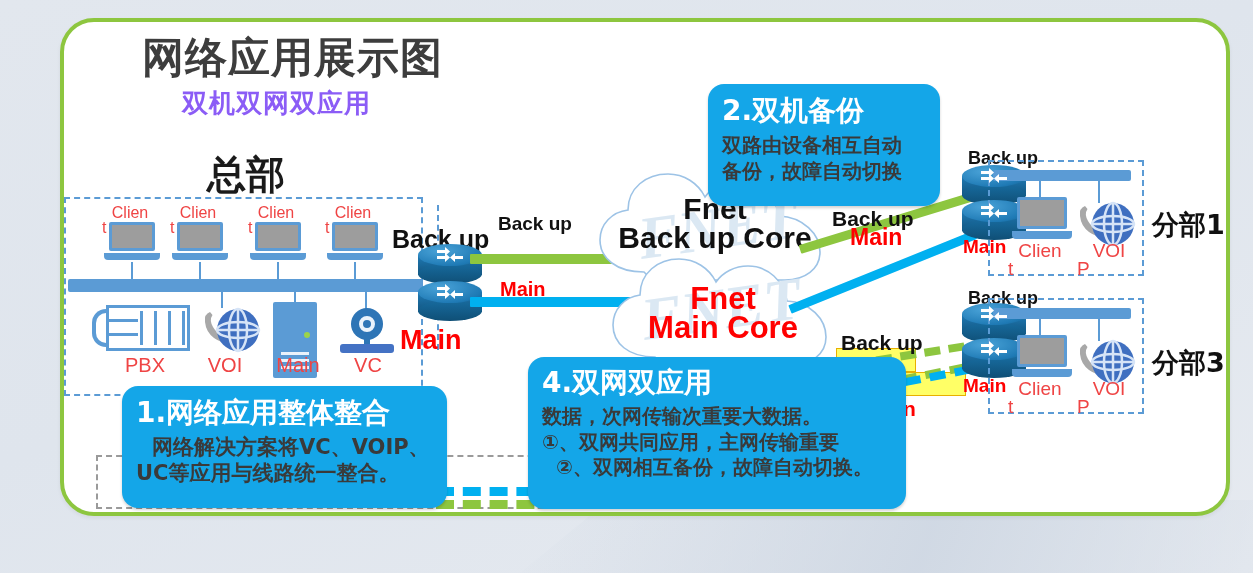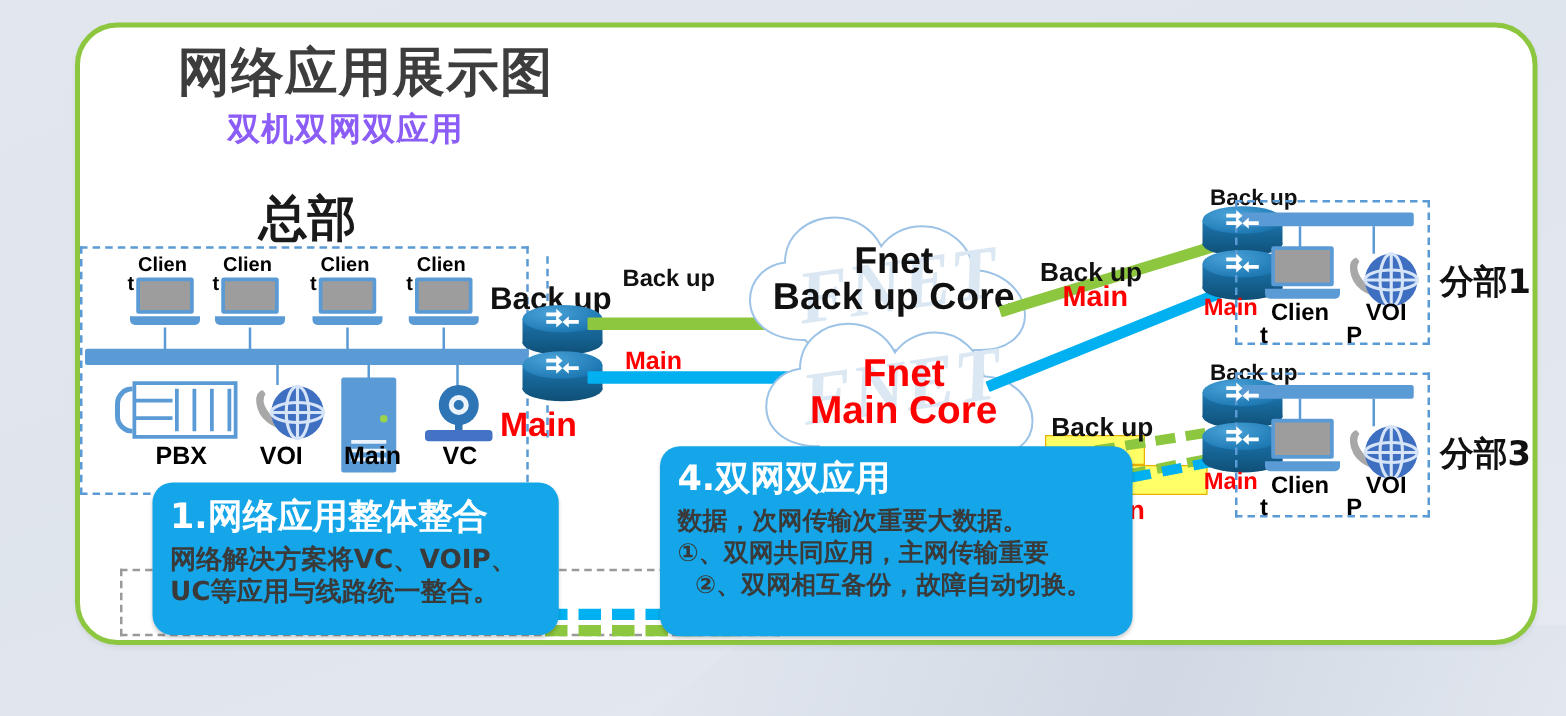--- a/index.html
+++ b/index.html
@@ -45,22 +45,22 @@
     position:absolute;left:64px;top:197px;width:355px;height:195px;
     border:2px dashed #5B9BD5;
   }
   .hq-bus{
     position:absolute;left:68px;top:279px;width:355px;height:13px;
     background:#5B9BD5;border-radius:2px;
   }
 
   
   .dev-label{
-    position:absolute;font-size:16px;color:#000000;text-align:center;
-    font-family:"Liberation Sans",sans-serif;line-height:15px;font-weight:bold;
+    position:absolute;font-size:16px;color:#ef4444;text-align:center;
+    font-family:"Liberation Sans",sans-serif;line-height:15px;
   }
 
   .stem{position:absolute;background:#5B9BD5;width:2px;}
 
   
   .laptop{position:absolute;width:56px;height:40px;}
   .laptop .scr{position:absolute;left:5px;top:0;width:46px;height:29px;
      border:3px solid #5B9BD5;border-radius:2px;background:#9d9d9d;box-sizing:border-box;}
   .laptop .base{position:absolute;left:0;top:31px;width:56px;height:7px;
      background:#5B9BD5;border-radius:0 0 4px 4px;}
@@ -409,24 +409,29 @@
   <div class="dev-label" style="left:1077px;top:399px;width:64px;font-size:19px;text-align:left;">P</div>
 
   <div class="branch-name" style="left:1152px;top:345px;">分部3</div>
 
   <div class="bottom-box" style="left:96px;top:455px;width:524px;height:50px;"></div>
   <div class="dashseg" style="left:436px;top:487px;width:152px;border-color:#00B0F0;"></div>
   <div class="dashseg" style="left:436px;top:500px;width:152px;border-color:#8DC63F;"></div>
 
   <div class="callout" style="left:122px;top:386px;width:325px;height:122px;">
     <div class="hd" style="margin:8px 0 2px 14px;font-size:28px;">1.网络应用整体整合</div>
-    <div class="bd" style="margin-left:14px;font-size:21px;line-height:1.25;">网络解决方案将VC、VOIP、</div>
+    <div class="bd" style="margin-left:30px;font-size:21px;line-height:1.25;">网络解决方案将VC、VOIP、</div>
     <div class="bd" style="margin-left:14px;font-size:21px;line-height:1.25;">UC等应用与线路统一整合。</div>
   </div>
 
+  <div class="callout" style="left:708px;top:84px;width:232px;height:122px;">
+    <div class="hd" style="margin:8px 0 2px 14px;font-size:28px;">2.双机备份</div>
+    <div class="bd" style="margin-left:14px;font-size:20px;line-height:1.3;">双路由设备相互自动</div>
+    <div class="bd" style="margin-left:14px;font-size:20px;line-height:1.3;">备份，故障自动切换</div>
+  </div>
 
   <div class="callout" style="left:528px;top:357px;width:378px;height:152px;">
     <div class="hd" style="margin:7px 0 2px 14px;font-size:28px;">4.双网双应用</div>
     <div class="bd" style="margin-left:14px;font-size:20px;line-height:1.28;">数据，次网传输次重要大数据。</div>
     <div class="bd" style="margin-left:14px;font-size:20px;line-height:1.28;">①、双网共同应用，主网传输重要</div>
     <div class="bd" style="margin-left:28px;font-size:20px;line-height:1.28;">②、双网相互备份，故障自动切换。</div>
   </div>
 
 </div>
 

